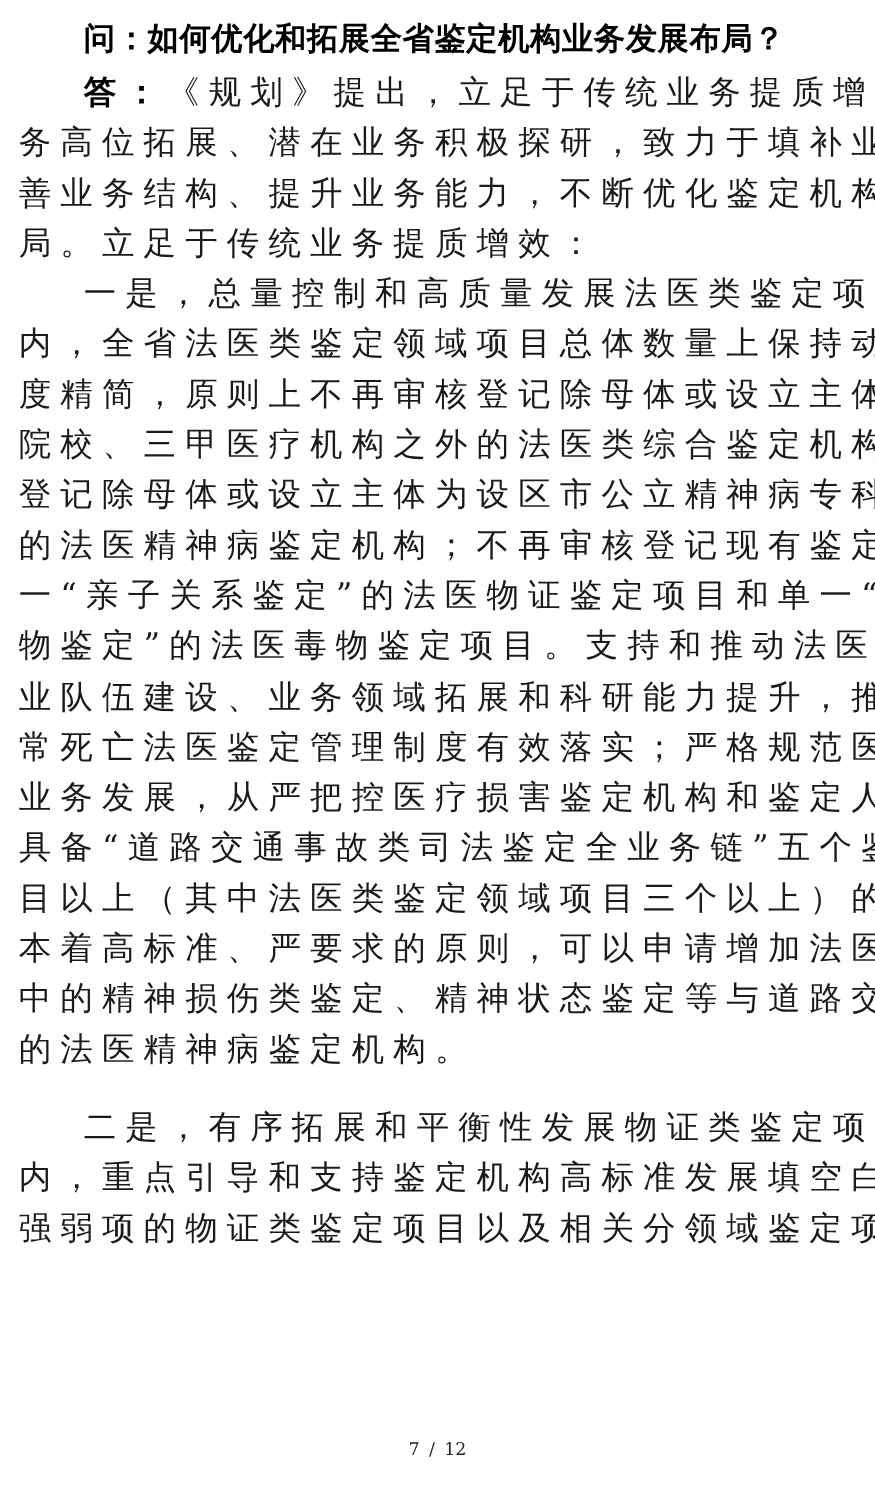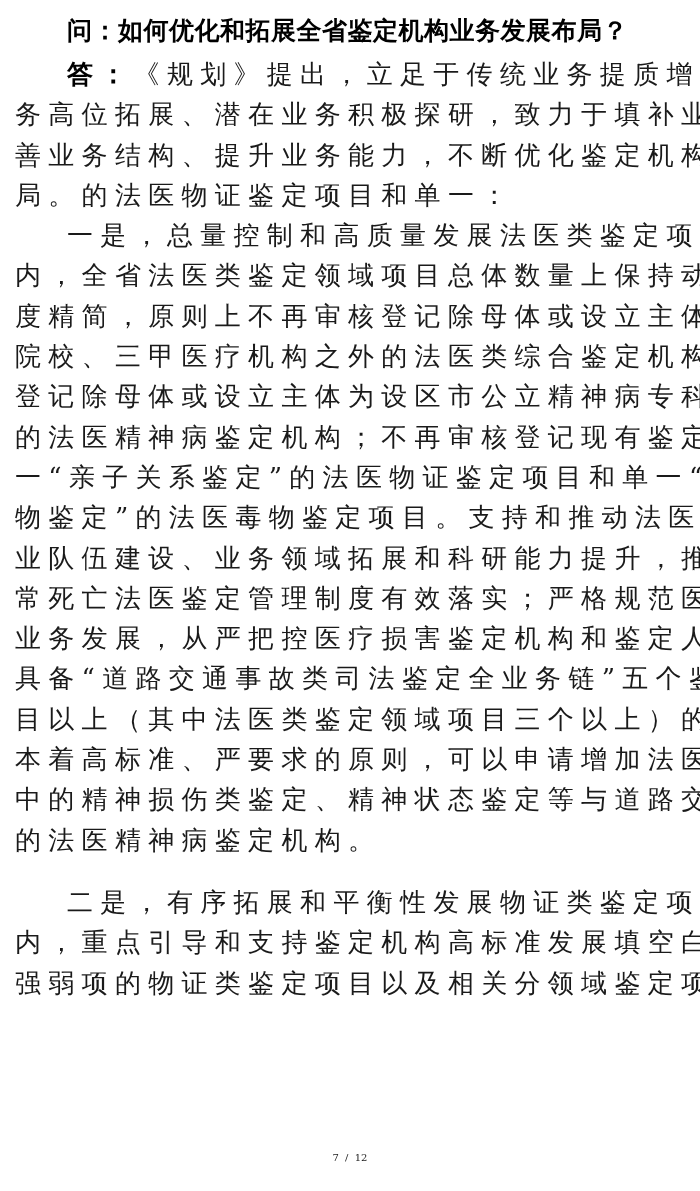--- a/index.html
+++ b/index.html
@@ -8,33 +8,33 @@
   .page { position:absolute; left:0; top:0; width:700px; height:1156px; }
   .title { position:absolute; left:67px; top:14px; font-size:25px; line-height:34px;
            font-weight:bold; letter-spacing:0.5px; white-space:nowrap; color:#000; }
   .body { position:absolute; left:15px; top:54px; width:676px; }
   .line { font-size:26px; line-height:40.3px; height:40.3px; letter-spacing:7.3px;
           white-space:nowrap; color:#1a1a1a; font-family:"DejaVu Serif", serif; }
   .gap { height:22px; }
   .indent { padding-left:52px; }
   .bold { font-weight:bold; font-family:"DejaVu Sans", sans-serif; color:#000; }
   .footer { position:absolute; left:0; width:700px; top:1152px; text-align:center;
-            font-size:10px; font-family:"DejaVu Serif", serif; color:#222; word-spacing:3px; }
+            font-size:14px; font-family:"DejaVu Serif", serif; color:#222; word-spacing:3px; }
 </style>
 </head>
 <body>
 
 <div class="page">
   <div class="title">问：如何优化和拓展全省鉴定机构业务发展布局？</div>
 
   <div class="body">
     <div class="line indent"><span class="bold">答：</span><span>《规划》提出，立足于传统业务提质增效、新型业</span></div>
     <div class="line">务高位拓展、潜在业务积极探研，致力于填补业务空白、完</div>
     <div class="line">善业务结构、提升业务能力，不断优化鉴定机构业务发展布</div>
-    <div class="line">局。的法医物证鉴定项目和单一：</div>
+    <div class="line">局。立足于传统业务提质增效：</div>
 
     <div class="line indent">一是，总量控制和高质量发展法医类鉴定项目。规划期</div>
     <div class="line">内，全省法医类鉴定领域项目总体数量上保持动态平衡和适</div>
     <div class="line">度精简，原则上不再审核登记除母体或设立主体为高等医学</div>
     <div class="line">院校、三甲医疗机构之外的法医类综合鉴定机构；不再审核</div>
     <div class="line">登记除母体或设立主体为设区市公立精神病专科医院之外</div>
     <div class="line">的法医精神病鉴定机构；不再审核登记现有鉴定机构新增单</div>
     <div class="line">一“亲子关系鉴定”的法医物证鉴定项目和单一“挥发性毒</div>
     <div class="line">物鉴定”的法医毒物鉴定项目。支持和推动法医病理鉴定专</div>
     <div class="line">业队伍建设、业务领域拓展和科研能力提升，推进公民非正</div>

